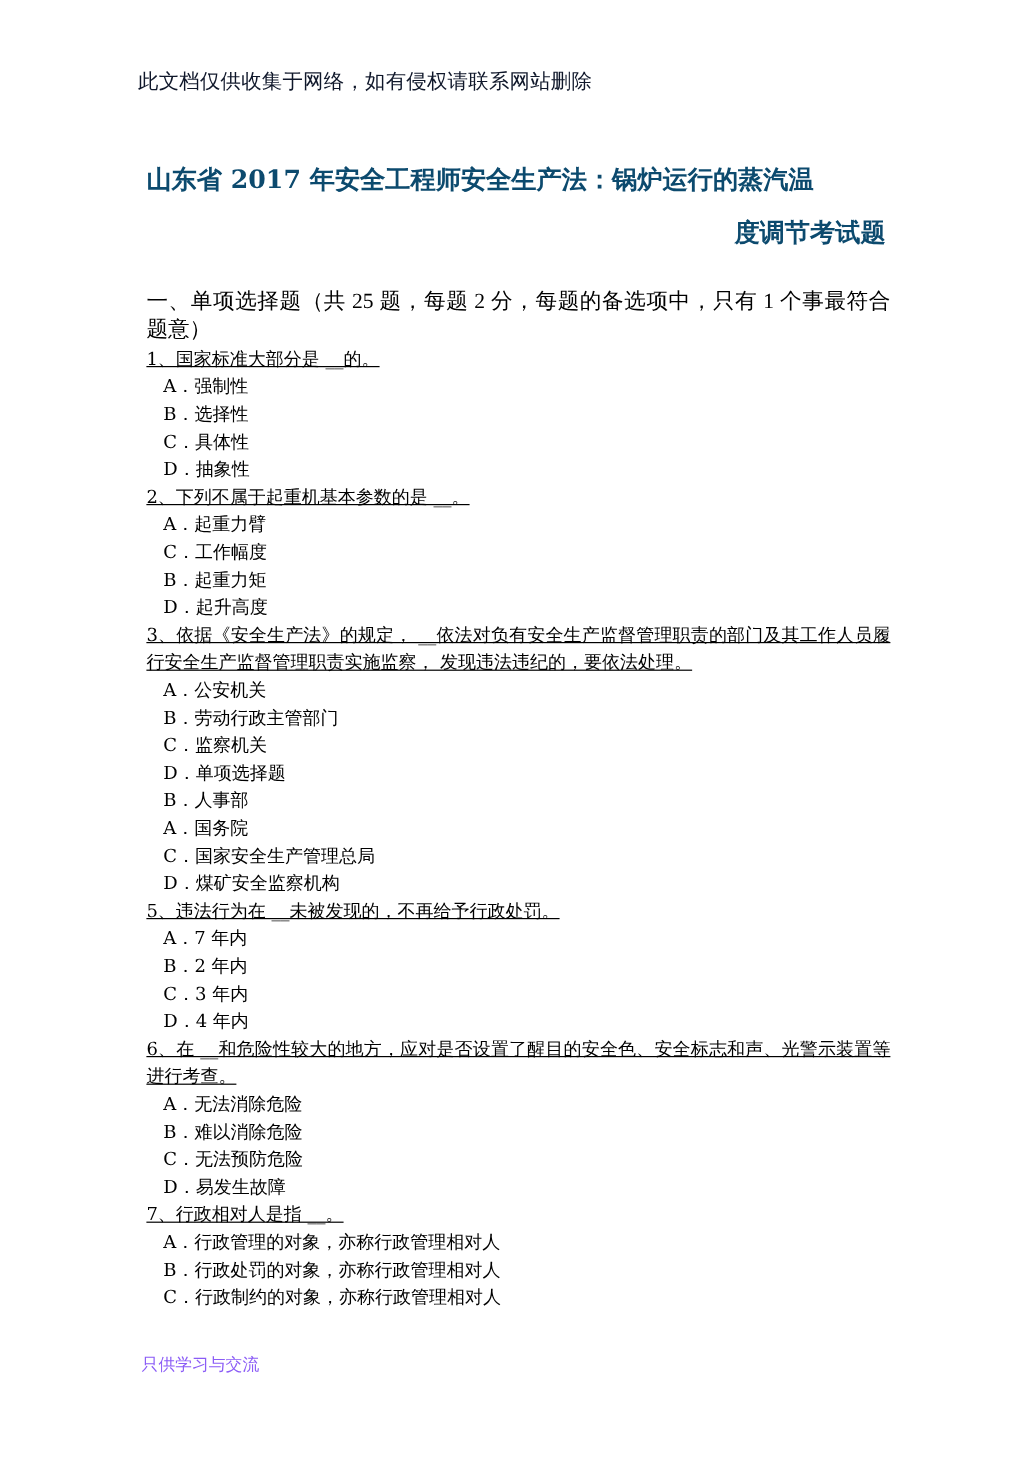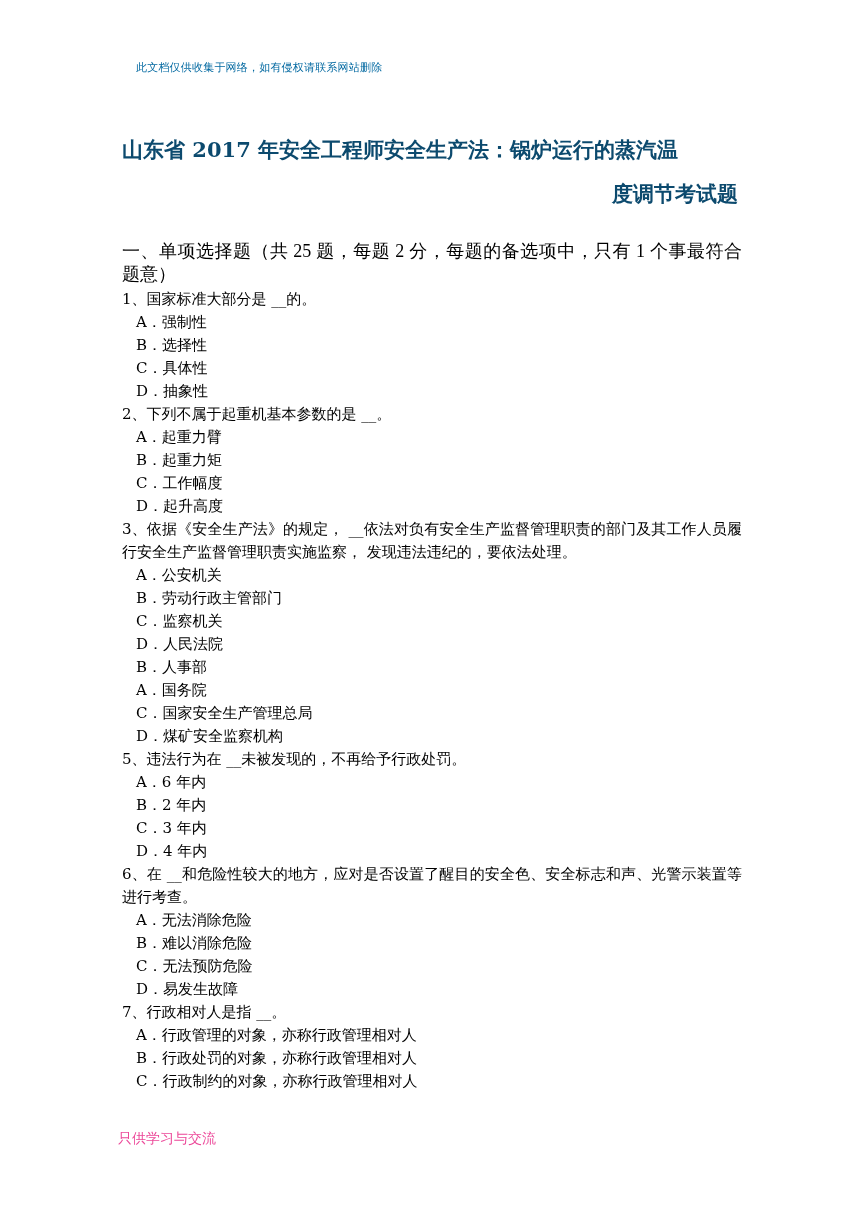--- a/index.html
+++ b/index.html
@@ -17,26 +17,26 @@
   }
   .page {
     position: relative;
     width: 860px;
     height: 1218px;
     box-sizing: border-box;
     padding: 0;
   }
   .watermark-top {
     position: absolute;
-    left: 136px;
+    left: 115px;
     top: 58px;
-    font-size: 11px;
+    font-size: 17px;
     line-height: 20px;
     letter-spacing: 0.2px;
-    color: #0369a1;
+    color: #0f172a;
     white-space: nowrap;
   }
   .doc-title {
     position: absolute;
     left: 122px;
     top: 128px;
     width: 616px;
     font-size: 21px;
     font-weight: bold;
     line-height: 44px;
@@ -58,35 +58,36 @@
     line-height: 23px;
     text-align: justify;
     margin: 0 0 2px 0;
     font-family: Liberation Serif, serif;
   }
   .question {
     font-size: 15px;
     line-height: 23px;
     margin: 0;
     text-align: justify;
+    text-decoration: underline;
   }
   .option {
     font-size: 15px;
     line-height: 23px;
     margin: 0;
     padding-left: 14px;
     white-space: nowrap;
   }
   .watermark-bottom {
     position: absolute;
     left: 118px;
     top: 1128px;
     font-size: 14px;
     line-height: 20px;
-    color: #ec4899;
+    color: #8b5cf6;
     white-space: nowrap;
   }
 </style>
 </head>
 <body>
 
 <div class="page">
 
   <div class="watermark-top">此文档仅供收集于网络，如有侵权请联系网站删除</div>
 
@@ -103,43 +104,43 @@
       <p class="question">1、国家标准大部分是 __的。</p>
       <p class="option">A．强制性</p>
       <p class="option">B．选择性</p>
       <p class="option">C．具体性</p>
       <p class="option">D．抽象性</p>
     </div>
 
     <div>
       <p class="question">2、下列不属于起重机基本参数的是  __。</p>
       <p class="option">A．起重力臂</p>
+      <p class="option">C．工作幅度</p>
       <p class="option">B．起重力矩</p>
-      <p class="option">C．工作幅度</p>
       <p class="option">D．起升高度</p>
     </div>
 
     <div>
       <p class="question">3、依据《安全生产法》的规定，  __依法对负有安全生产监督管理职责的部门及其工作人员履行安全生产监督管理职责实施监察，  发现违法违纪的，要依法处理。</p>
       <p class="option">A．公安机关</p>
       <p class="option">B．劳动行政主管部门</p>
       <p class="option">C．监察机关</p>
-      <p class="option">D．人民法院</p>
+      <p class="option">D．单项选择题</p>
     </div>
 
     <div>
       <p class="option">B．人事部</p>
       <p class="option">A．国务院</p>
       <p class="option">C．国家安全生产管理总局</p>
       <p class="option">D．煤矿安全监察机构</p>
     </div>
 
     <div>
       <p class="question">5、违法行为在 __未被发现的，不再给予行政处罚。</p>
-      <p class="option">A．6 年内</p>
+      <p class="option">A．7 年内</p>
       <p class="option">B．2 年内</p>
       <p class="option">C．3 年内</p>
       <p class="option">D．4 年内</p>
     </div>
 
     <div>
       <p class="question">6、在 __和危险性较大的地方，应对是否设置了醒目的安全色、安全标志和声、光警示装置等进行考查。</p>
       <p class="option">A．无法消除危险</p>
       <p class="option">B．难以消除危险</p>
       <p class="option">C．无法预防危险</p>

